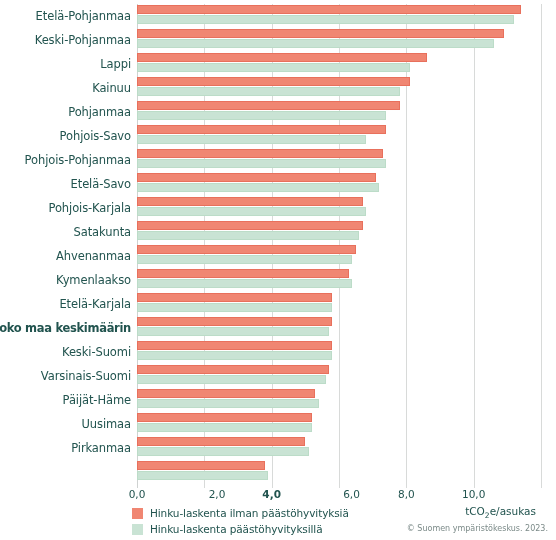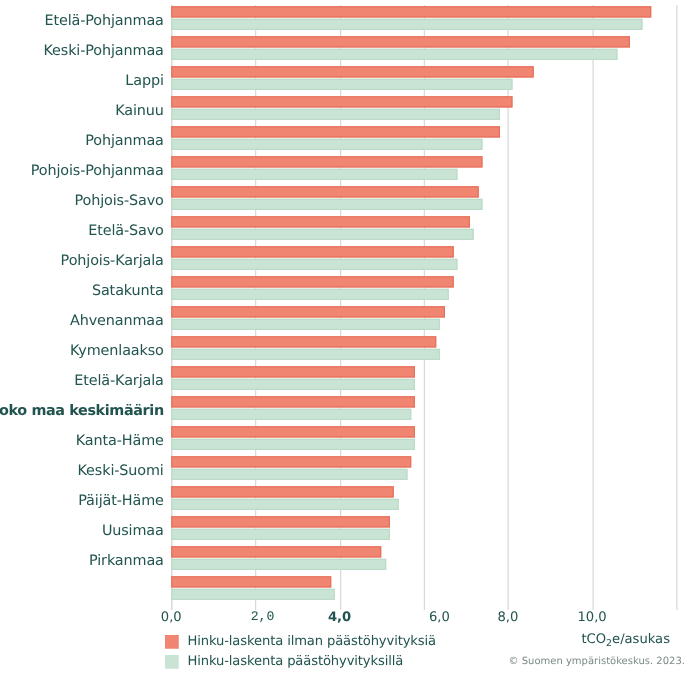--- a/index.html
+++ b/index.html
@@ -96,31 +96,31 @@
 <body>
 
 <div id="chart-root">
 
   <div class="labels">
       <div class="cat">Etelä-Pohjanmaa</div>
       <div class="cat">Keski-Pohjanmaa</div>
       <div class="cat">Lappi</div>
       <div class="cat">Kainuu</div>
       <div class="cat">Pohjanmaa</div>
+      <div class="cat">Pohjois-Savo</div>
       <div class="cat">Pohjois-Pohjanmaa</div>
-      <div class="cat">Pohjois-Savo</div>
       <div class="cat">Etelä-Savo</div>
       <div class="cat">Pohjois-Karjala</div>
       <div class="cat">Satakunta</div>
       <div class="cat">Ahvenanmaa</div>
       <div class="cat">Kymenlaakso</div>
       <div class="cat">Etelä-Karjala</div>
       <div class="cat bold">Koko maa keskimäärin</div>
-      <div class="cat">Kanta-Häme</div>
       <div class="cat">Keski-Suomi</div>
+      <div class="cat">Varsinais-Suomi</div>
       <div class="cat">Päijät-Häme</div>
       <div class="cat">Uusimaa</div>
       <div class="cat">Pirkanmaa</div>
     </div>
 
   <div class="plot">
     <div class="gridlayer">
         <div class="gridline axis0" style="left: 0px;"></div>
         <div class="gridline" style="left: 67.3333px;"></div>
         <div class="gridline" style="left: 134.667px;"></div>
@@ -208,21 +208,21 @@
         </div>
         <div class="row">
           <div class="bar red" title="3.8" style="width: 127.933px;"></div>
           <div class="bar green" title="3.9" style="width: 131.3px;"></div>
         </div>
       </div>
   </div>
 
   <div class="xaxis">
       <div class="xtick" style="left: 0px;">0,0</div>
-      <div class="xtick" style="left: 73px; font-family: Liberation Mono, monospace;">2,0</div>
+      <div class="xtick" style="left: 80px;">2,0</div>
       <div class="xtick" style="left: 134.667px; font-weight: bold;">4,0</div>
       <div class="xtick" style="left: 202px; padding-left: 25px;">6,0</div>
       <div class="xtick" style="left: 269.333px; text-align: right;">8,0</div>
       <div class="xtick" style="left: 336.667px;">10,0</div>
       <div class="xtick" style="left: 404px; margin-left: 28px;">12,0</div>
     </div>
 
   <div class="legend">
       <div class="legend-item">
         <span class="swatch red" style="background: rgb(240, 134, 114);"></span>

